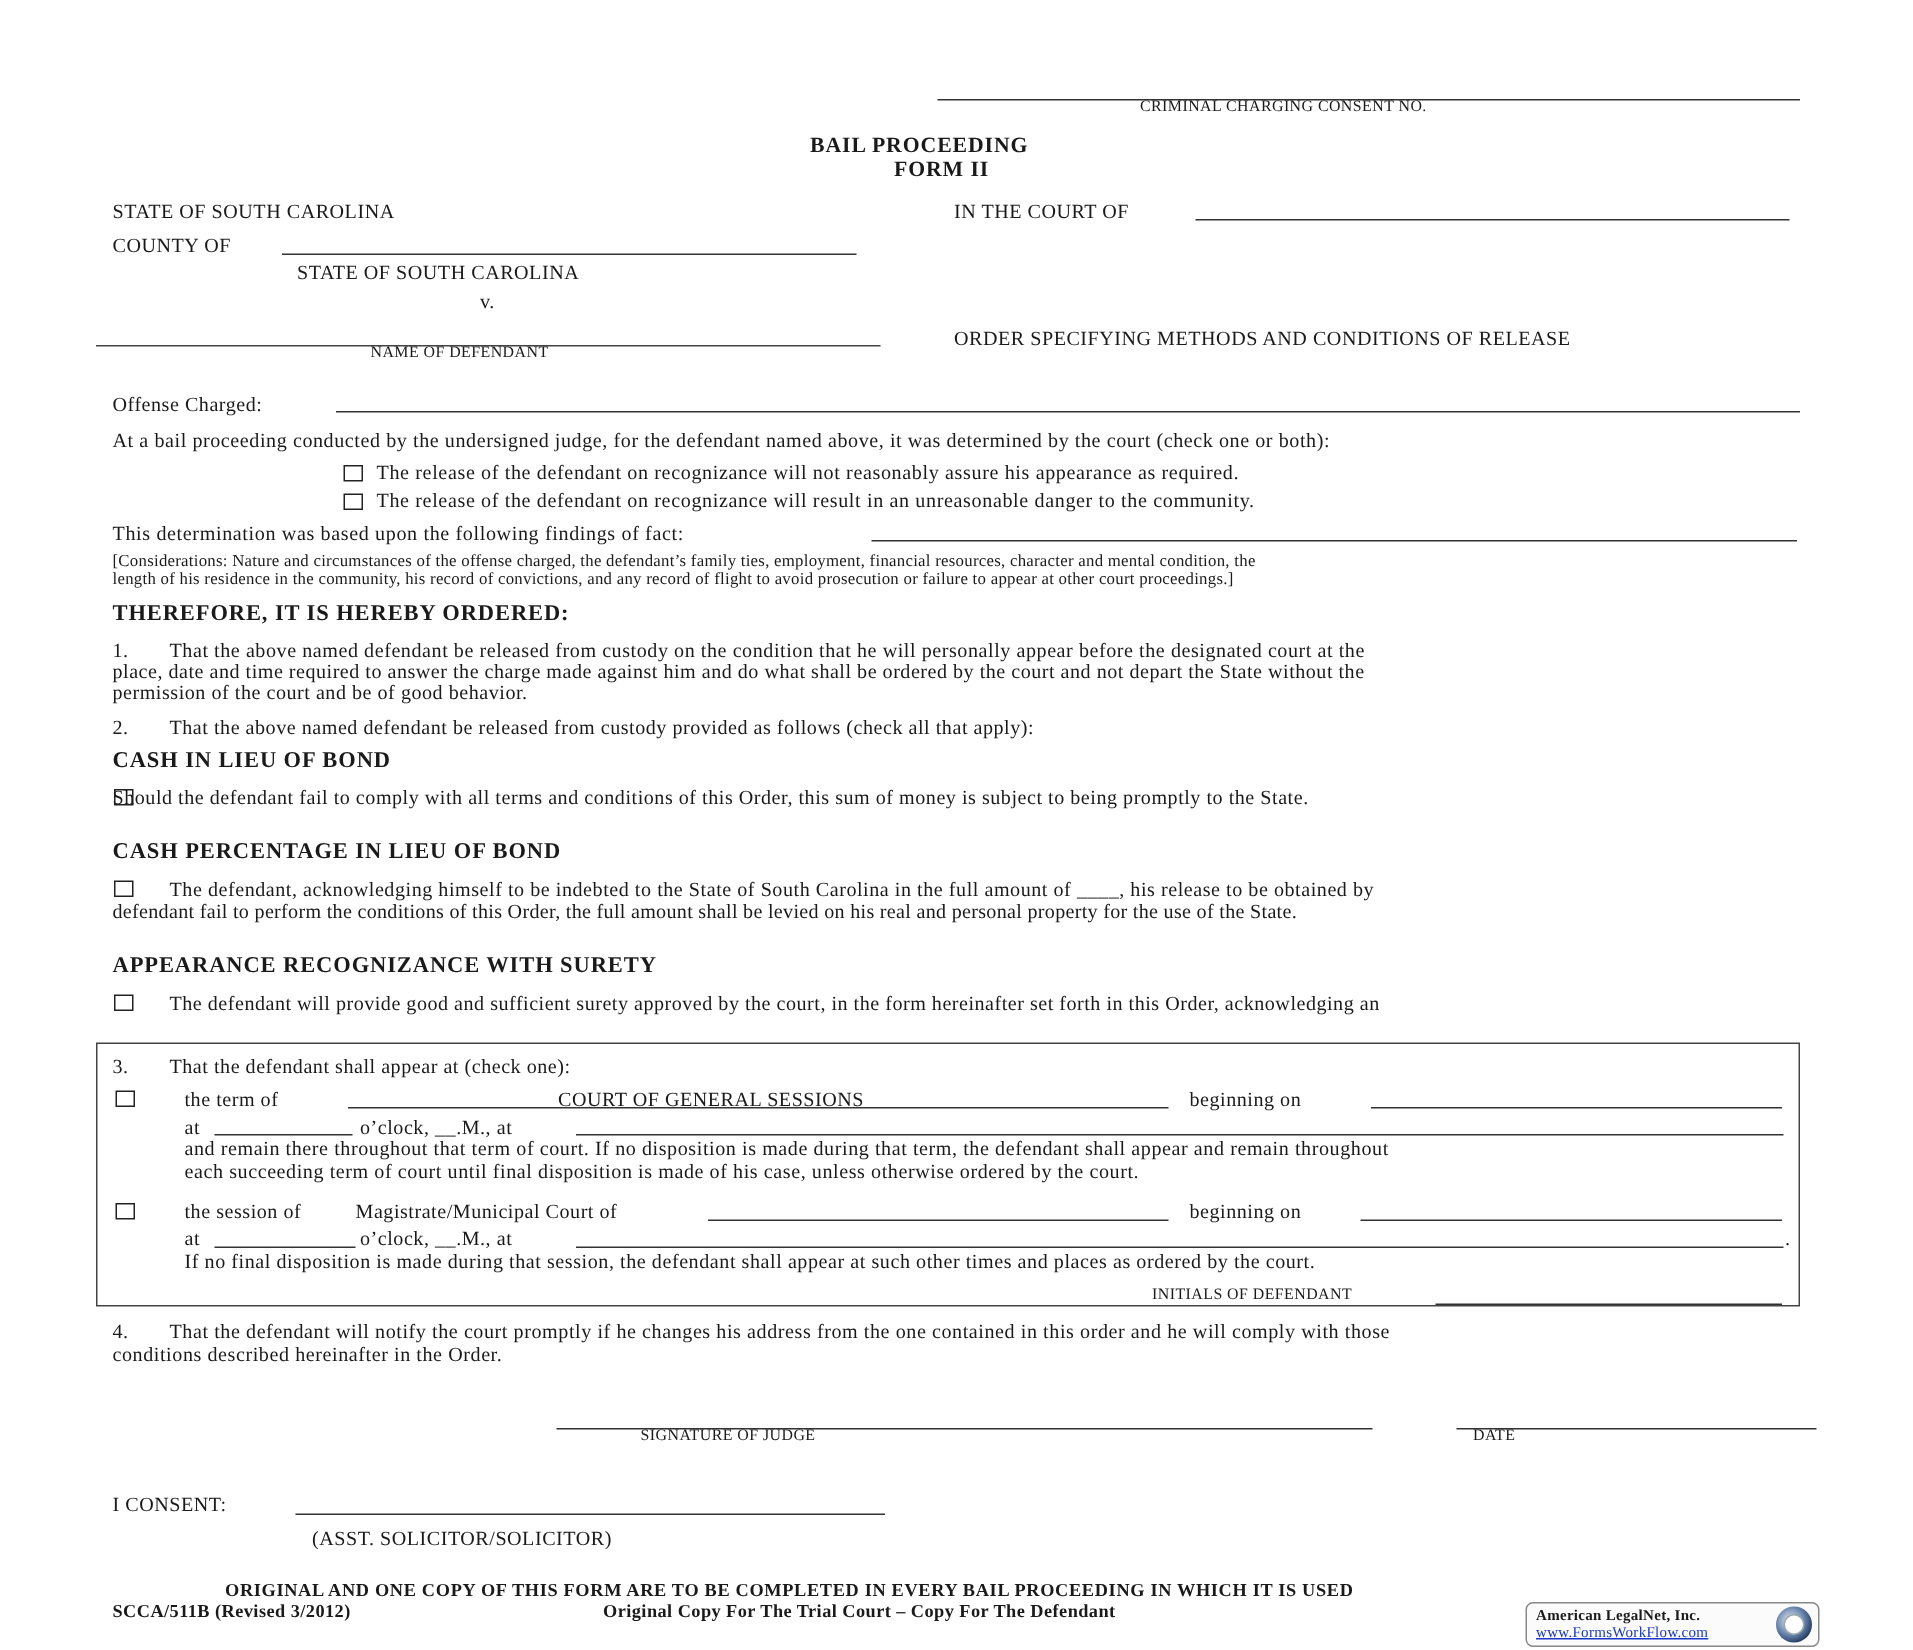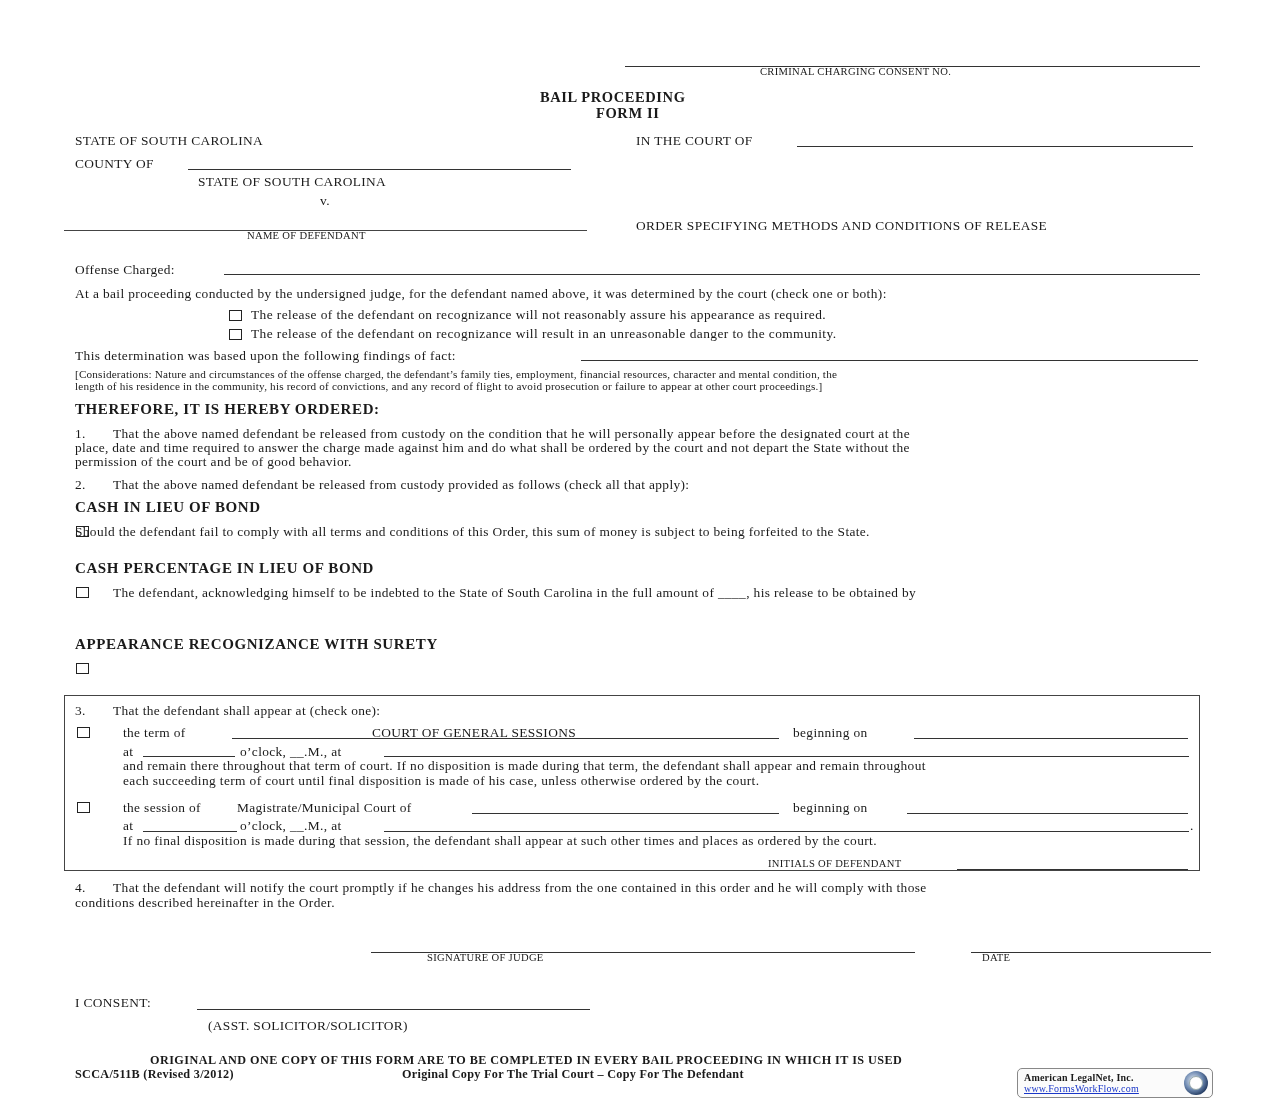--- a/index.html
+++ b/index.html
@@ -87,35 +87,37 @@
 <div class="abs t13" style="left:113px; top:426px; letter-spacing:0.37px;">That the above named defendant be released from custody on the condition that he will personally appear before the designated court at the</div>
 <div class="abs t13" style="left:75px; top:440px; letter-spacing:0.34px;">place, date and time required to answer the charge made against him and do what shall be ordered by the court and not depart the State without the</div>
 <div class="abs t13" style="left:75px; top:454px;">permission of the court and be of good behavior.</div>
 
 <div class="abs t13" style="left:75px; top:477px;">2.</div>
 <div class="abs t13" style="left:113px; top:477px;">That the above named defendant be released from custody provided as follows (check all that apply):</div>
 
 <div class="abs hd" style="left:75px; top:499px;">CASH IN LIEU OF BOND</div>
 <div class="cb" style="left:76px; top:526px;"></div>
 <div class="para" style="left:75px; top:524px;">
-  <span class="row" style="letter-spacing:0.35px;">Should the defendant fail to comply with all terms and conditions of this Order, this sum of money is subject to being forfeited to the State.</span>
+  <span class="row" style="letter-spacing:0.35px;">Should the defendant fail to comply with all terms and conditions of this Order, this sum of money is subject to being promptly to the State.</span>
 </div>
 
 <div class="abs hd" style="left:75px; top:560px;">CASH PERCENTAGE IN LIEU OF BOND</div>
 <div class="cb" style="left:76px; top:587px;"></div>
 <div class="para" style="left:75px; top:585px;">
   <span class="row" style="padding-left:38px; letter-spacing:0.36px;">
     <span>The defendant, acknowledging himself to be indebted to the State of South Carolina in the full amount of</span>
     <span>____</span><span>, his release to be obtained by</span>
   </span>
+  <span class="row" style="letter-spacing:0.2px;">defendant fail to perform the conditions of this Order, the full amount shall be levied on his real and personal property for the use of the State.</span>
 </div>
 
 <div class="abs hd" style="left:75px; top:636px;">APPEARANCE RECOGNIZANCE WITH SURETY</div>
 <div class="cb" style="left:76px; top:663px;"></div>
 <div class="para" style="left:75px; top:661px;">
+  <span class="row" style="padding-left:38px; letter-spacing:0.34px;">The defendant will provide good and sufficient surety approved by the court, in the form hereinafter set forth in this Order, acknowledging an</span>
 </div>
 
 <div class="box3"></div>
 
 <div class="abs t13" style="left:75px; top:703px;">3.</div>
 <div class="abs t13" style="left:113px; top:703px;">That the defendant shall appear at (check one):</div>
 
 <div class="cb" style="left:77px; top:727px;"></div>
 <div class="abs t13" style="left:123px; top:725px;">the term of</div>
 <div class="line" style="left:232px; top:738px; width:547px;"></div>

